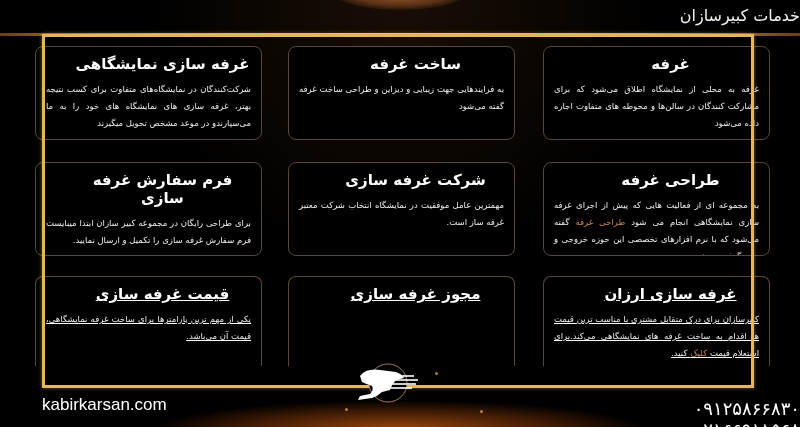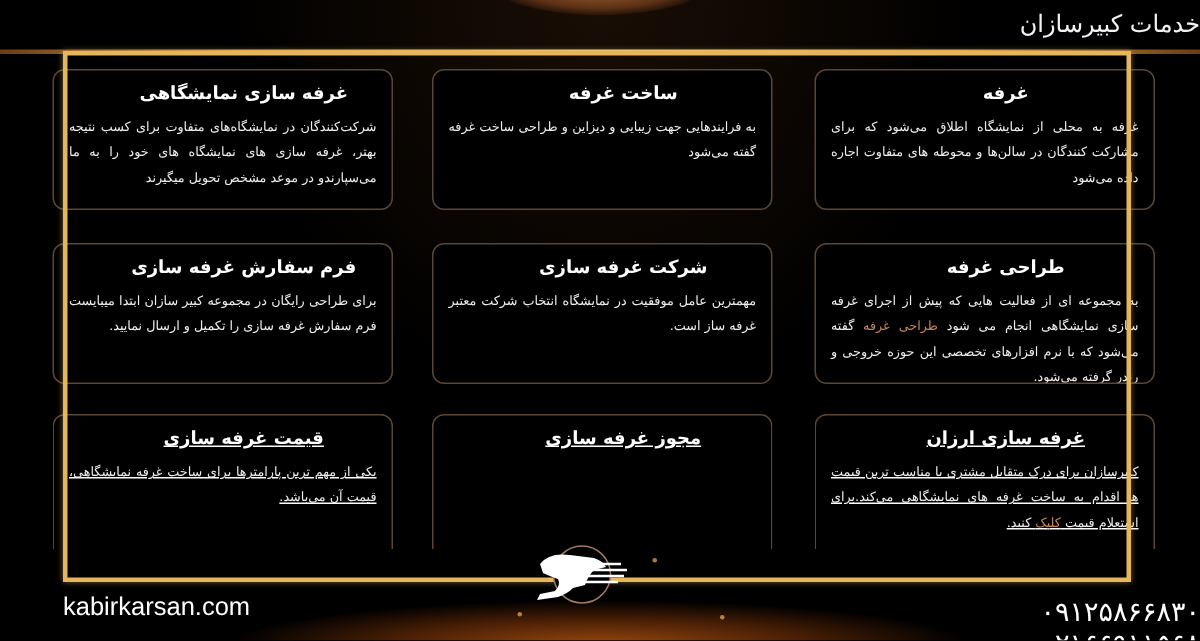--- a/index.html
+++ b/index.html
@@ -58,21 +58,21 @@
     background: #000;
     padding: 6px 10px;
     box-sizing: border-box;
     direction: rtl;
     overflow: hidden;
   }
   .card.bottom { height: 90px; border-bottom: none; border-radius: 8px 8px 0 0; text-decoration: underline; }
   .card h3 {
     margin: 2px 0 8px 0;
     text-align: center;
-    font-size: 12px; font-weight: bold; color: #fff; padding-left: 28px;
+    font-size: 15px; font-weight: bold; color: #fff; padding-left: 28px;
   }
   .card p {
     margin: 0; font-size: 8.5px; line-height: 17px;
     text-align: justify; color: #eee;
   }
   .card p .hl { color: #c9875a; }
   .col-r { right: 0; }
   .col-m { right: 255px; }
   .col-l { right: 508px; }
   .row-1 { top: 0; }

